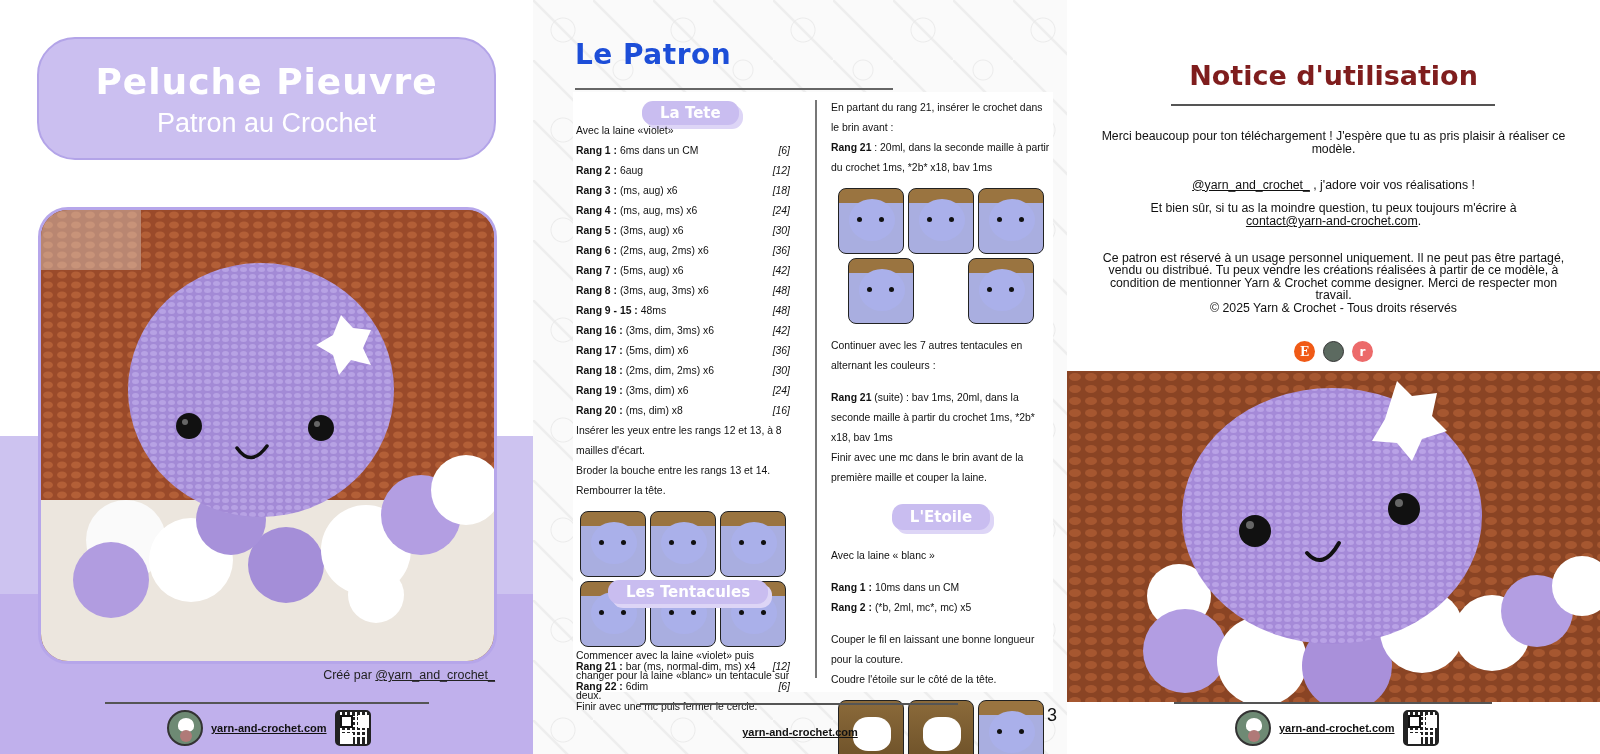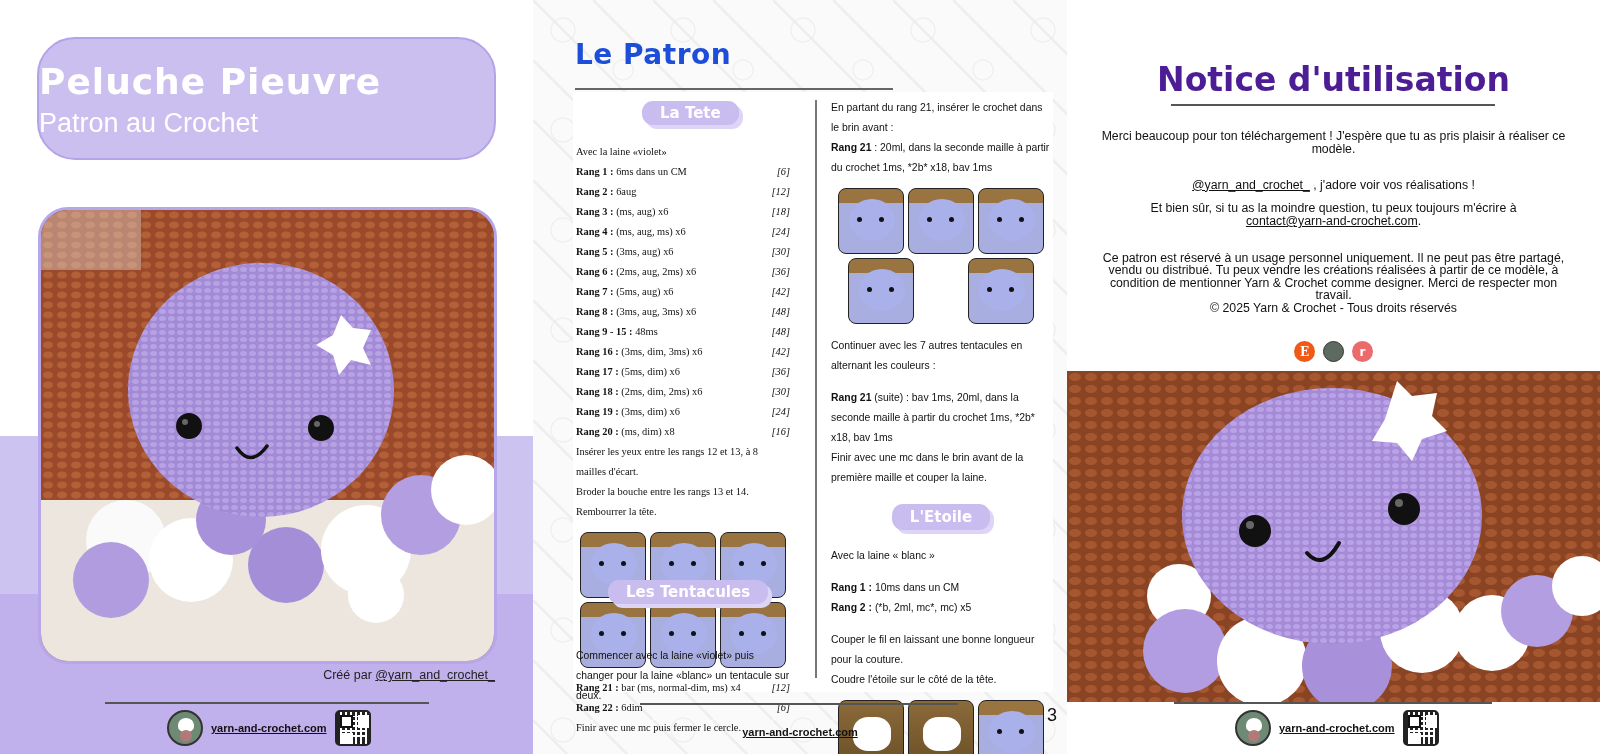--- a/index.html
+++ b/index.html
@@ -8,21 +8,21 @@
 
   .page { position: absolute; top: 0; height: 754px; overflow: hidden; }
 
   
   #page-cover { left: 0; width: 533px; background: #fff; }
   .band-light { position: absolute; left: 0; top: 436px; width: 533px; height: 158px; background: #cdc3f0; }
   .band-dark  { position: absolute; left: 0; top: 594px; width: 533px; height: 160px; background: #c0b0ec; }
   .title-box {
     position: absolute; left: 37px; top: 37px; width: 459px; height: 123px;
     background: #cbbff0; border: 2px solid #b3a4e8; border-radius: 38px;
-    color: #fff;
+    text-align: center; color: #fff;
   }
   .title-box .t1 { font-family: "DejaVu Sans", sans-serif; font-weight: 900; font-size: 36px; letter-spacing: 1px; margin-top: 22px; }
   .title-box .t2 { font-size: 27px; margin-top: 6px; }
 
   .cover-photo {
     position: absolute; left: 38px; top: 207px; width: 459px; height: 457px;
     border: 3px solid #b6a6ea; border-radius: 30px; overflow: hidden;
     background: #8e4a2c;
   }
   .credit { position: absolute; right: 38px; top: 668px; font-size: 12.5px; color: #222; }
@@ -46,21 +46,21 @@
   .doodle-bg { position: absolute; inset: 0; opacity: 0.5;
     background-image:
       radial-gradient(circle at 30px 30px, transparent 11px, #ddd 12px, transparent 13px),
       radial-gradient(circle at 90px 70px, transparent 9px, #ddd 10px, transparent 11px),
       linear-gradient(45deg, transparent 48%, #e4e4e4 49%, #e4e4e4 51%, transparent 52%);
     background-size: 120px 100px, 120px 100px, 60px 60px; }
   .paper { position: absolute; left: 40px; top: 92px; width: 480px; height: 600px; background: #fff; }
   .h-patron { position: absolute; left: 42px; top: 38px; font-family: "DejaVu Sans", sans-serif; font-weight: 900; font-size: 28px; color: #1d4ed8; letter-spacing: 0.5px; }
   .patron-rule { position: absolute; left: 42px; top: 88px; width: 318px; height: 2px; background: #666; }
   .col { position: absolute; font-size: 10.4px; line-height: 20px; color: #111; }
-  .col-left { left: 43px; top: 142px; width: 214px; font-family: Liberation Serif, serif; }
+  .col-left { left: 43px; top: 121px; width: 214px; }
   .col-right { left: 298px; top: 98px; width: 220px; }
   .col-divider { position: absolute; left: 282px; top: 100px; width: 1.5px; height: 578px; background: #777; }
   .row { display: flex; justify-content: space-between; }
   .row .cnt { font-style: italic; }
   .row b, .para b { font-weight: bold; }
   .para { margin: 0; }
   .gap { height: 12px; }
 
   .section-chip {
     position: relative; margin: 0 auto; width: fit-content; padding: 3px 18px;
@@ -81,21 +81,21 @@
   .thumb.star::before { background: #fff; border-radius: 40%; width: 38px; height: 34px; left: 14px; top: 16px; }
   .thumb.star::after { display: none; }
   .row2 { display: grid; grid-template-columns: 66px 66px; justify-content: space-between; padding: 0 17px; margin-top: -6px; }
 
   .page-num { position: absolute; right: 10px; top: 705px; font-size: 18px; color: #111; }
   .mid-footer-line { left: 107px; top: 703px; width: 318px; }
   .mid-site { position: absolute; left: 0; width: 534px; text-align: center; top: 722px; }
 
   
   #page-notice { left: 1067px; width: 533px; background: #fff; }
-  .h-notice { position: absolute; left: 0; width: 533px; top: 60px; text-align: center; font-family: "DejaVu Sans", sans-serif; font-weight: 900; font-size: 33px; color: #4c1d95; }
+  .h-notice { position: absolute; left: 0; width: 533px; top: 60px; text-align: center; font-family: "DejaVu Sans", sans-serif; font-weight: 900; font-size: 27px; color: #7f1d1d; }
   .notice-rule { left: 104px; top: 104px; width: 324px; height: 1.5px; background: #555; }
   .notice-body { position: absolute; left: 30px; width: 473px; top: 130px; text-align: center; font-size: 12.3px; line-height: 12.6px; color: #111; }
   .notice-body p { margin-bottom: 11px; text-align: center; }
   .notice-body a { color: #111; text-decoration: underline; }
   .notice-body .legal { margin-top: 24px; }
   .social { position: absolute; left: 0; width: 533px; top: 341px; display: flex; justify-content: center; gap: 8px; }
   .soc { width: 21px; height: 21px; border-radius: 50%; color: #fff; font-size: 12px; font-weight: bold; font-family: "DejaVu Serif", serif; display: flex; align-items: center; justify-content: center; }
   .soc.etsy { background: #f05a16; }
   .soc.mascot { background: #5c6a60; border: 1.5px solid #333; }
   .soc.ravelry { background: #ec6a6a; font-family: "DejaVu Sans", sans-serif; }

